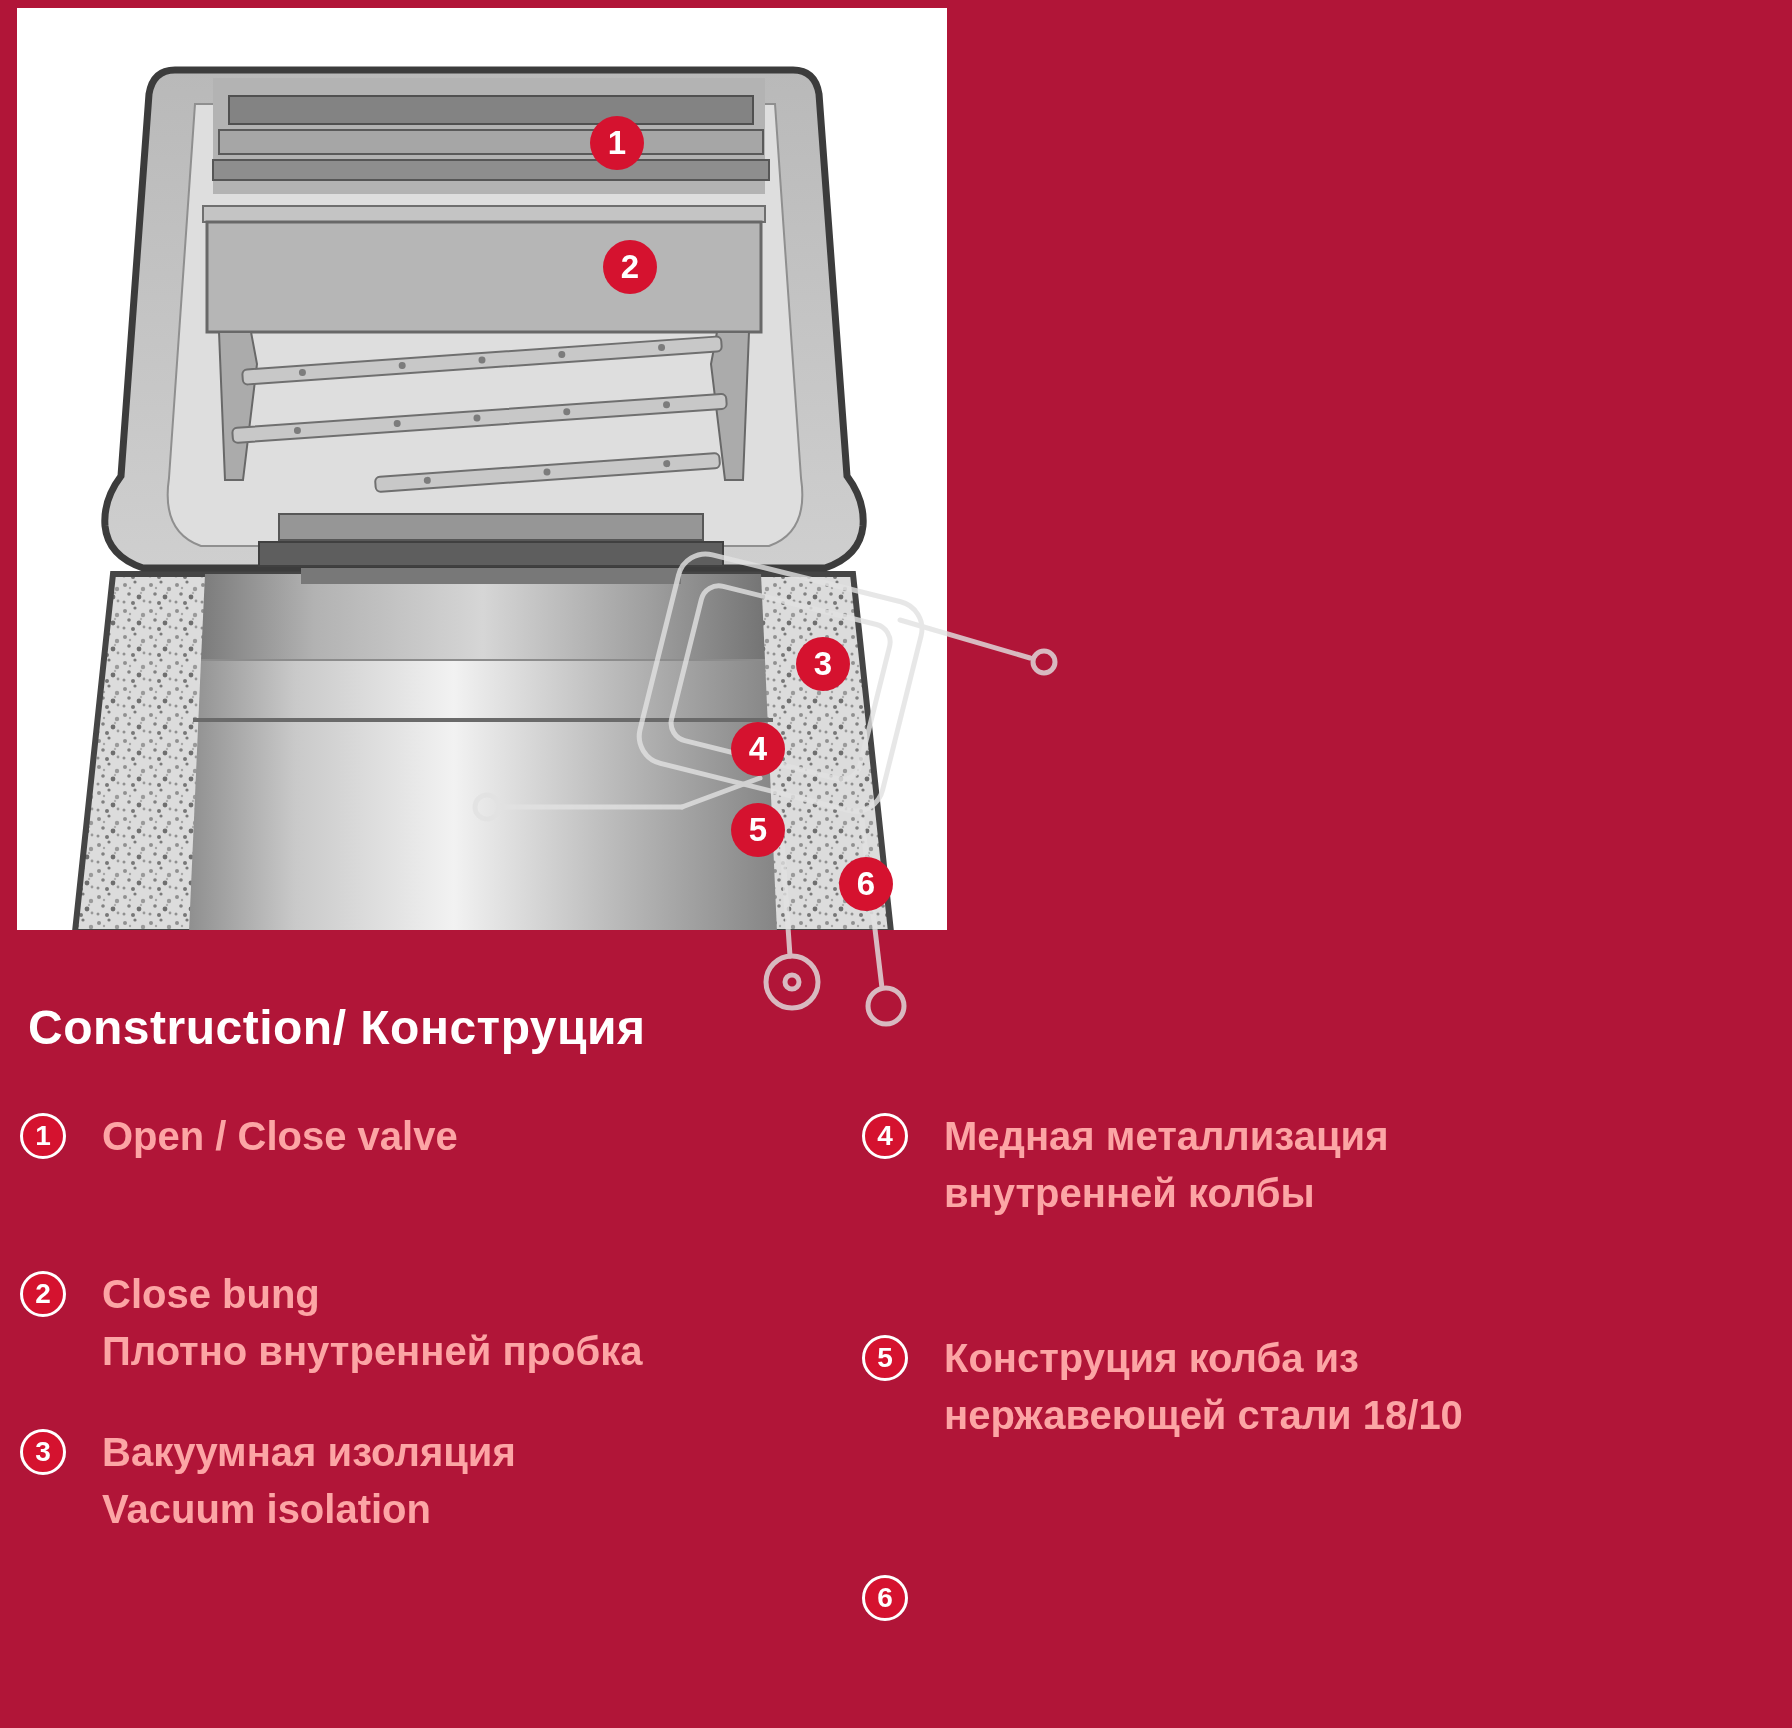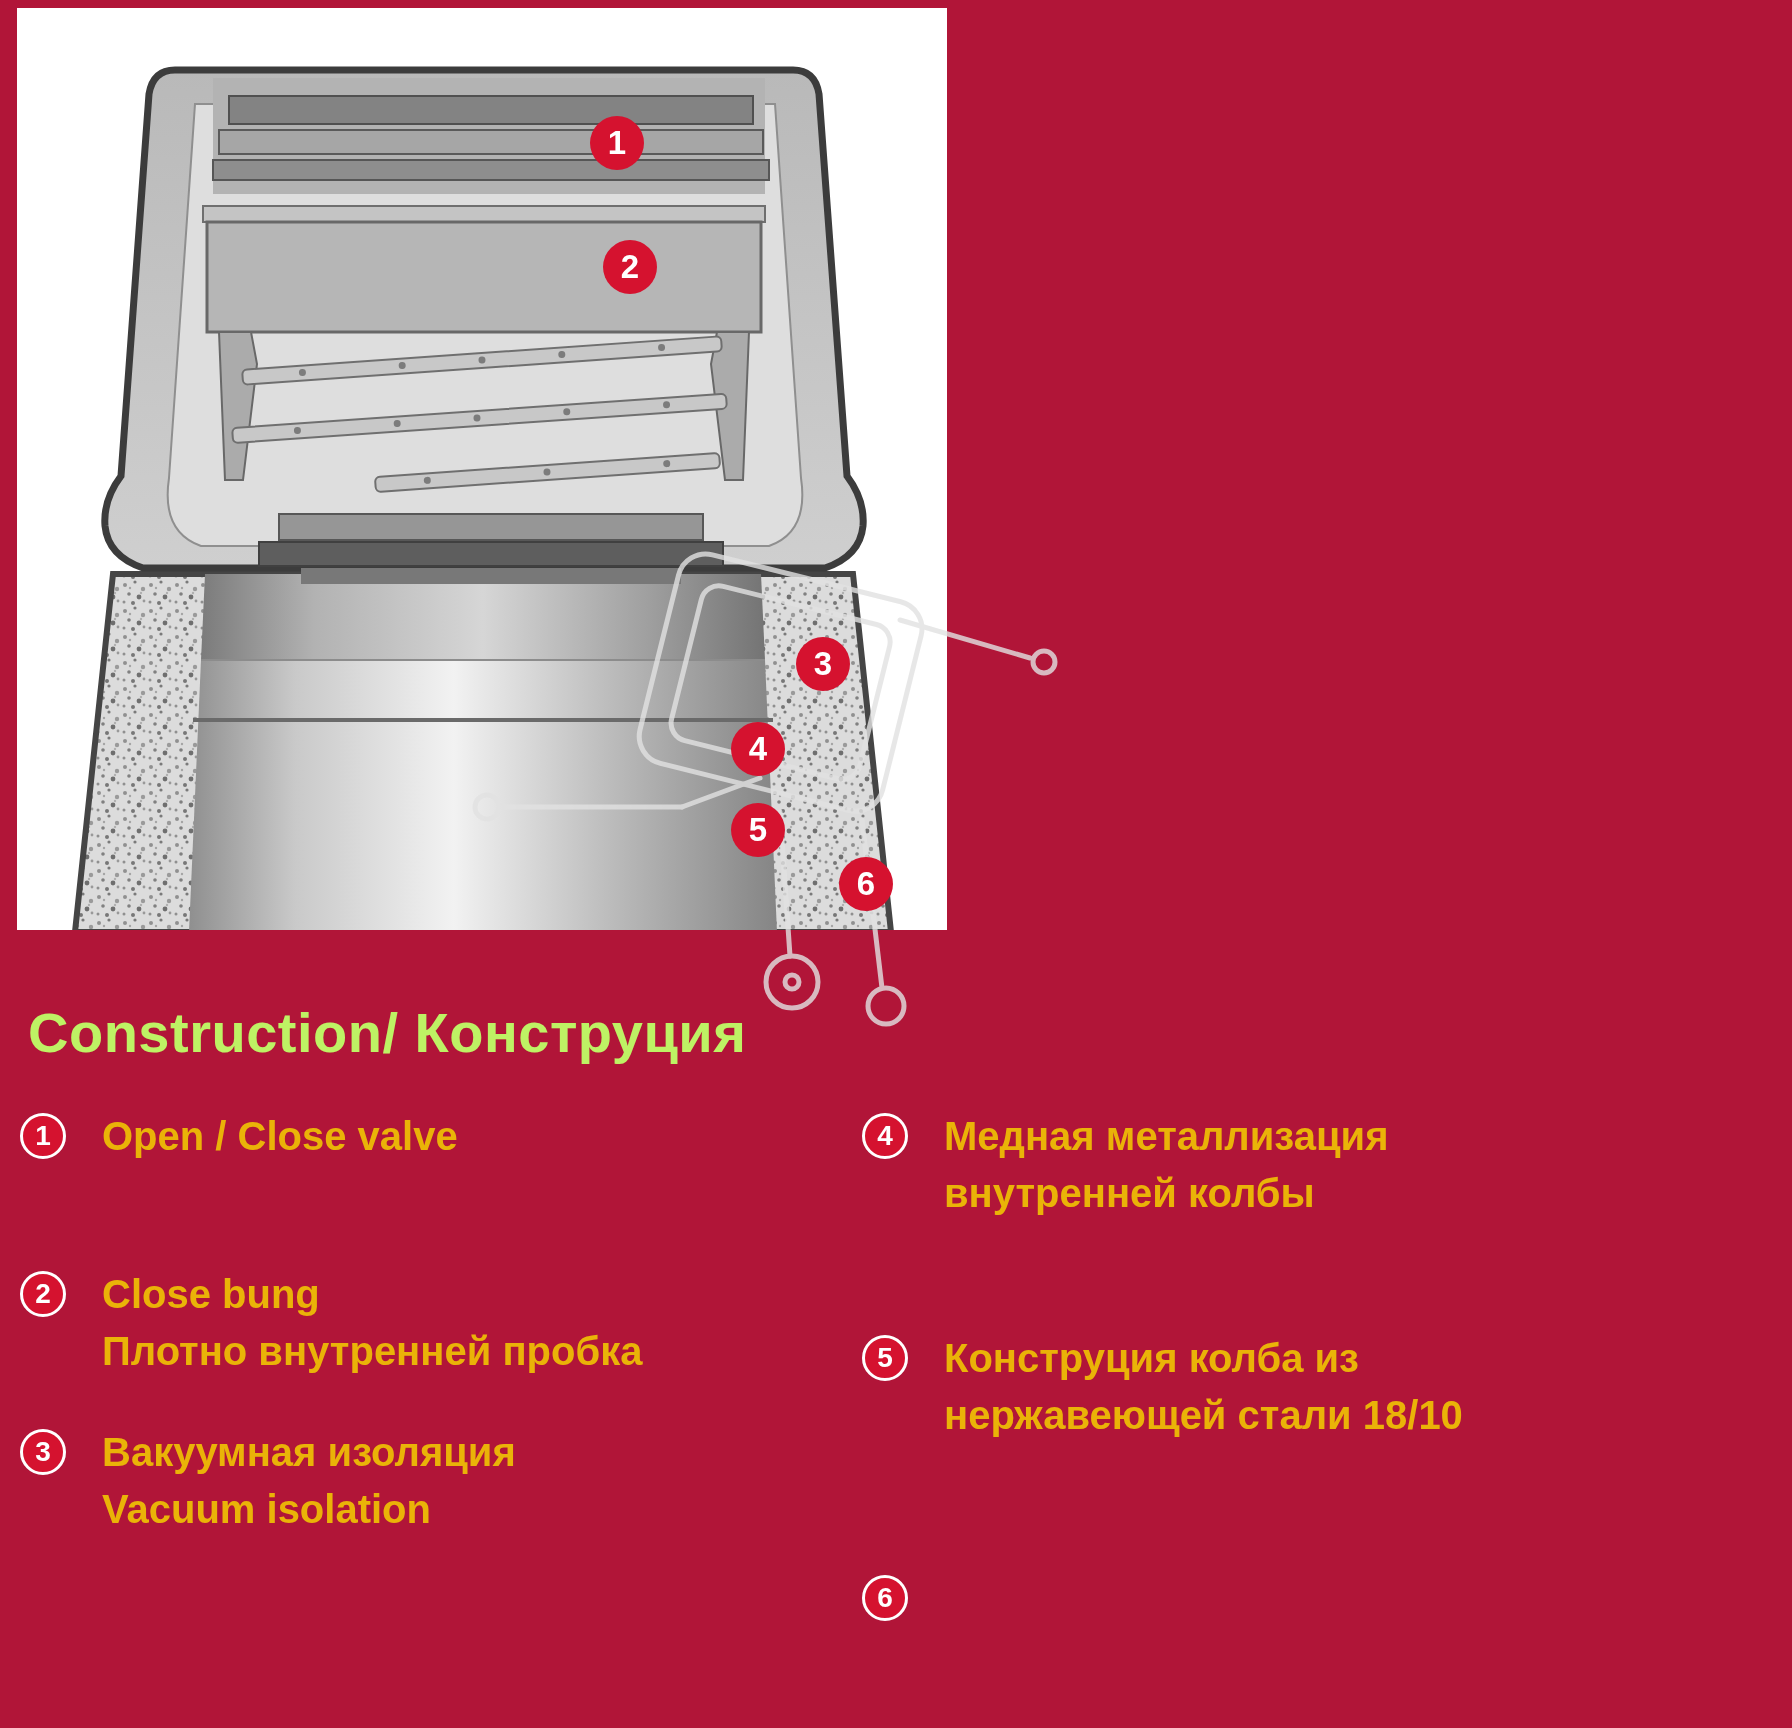--- a/index.html
+++ b/index.html
@@ -24,37 +24,37 @@
     display:flex; align-items:center; justify-content:center;
     z-index:6;
   }
   .watermark {
     position:absolute; left:430px; top:520px;
     width:700px; height:520px;
     z-index:5; pointer-events:none;
   }
   .page-title {
     position:absolute; left:28px; top:1000px;
-    font-size:56px; font-weight:800; color:#bef264;
+    font-size:48px; font-weight:800; color:#ffffff;
     letter-spacing:.5px;
   }
   .legend-item {
     position:absolute;
     display:flex; align-items:flex-start; gap:36px;
   }
   .legend-badge {
     flex:0 0 auto;
     width:46px; height:46px; border-radius:50%;
     background:#D5122F; border:3px solid #ffffff;
     color:#fff; font-weight:bold; font-size:28px;
     display:flex; align-items:center; justify-content:center;
     margin-top:5px;
   }
   .legend-text div {
-    font-size:40px; font-weight:bold; color:#eab308;
+    font-size:40px; font-weight:bold; color:#fca5a5;
     line-height:57px; white-space:nowrap;
   }
 </style>
 </head>
 <body>
 
 <div class="panel">
 
   <svg viewBox="0 0 930 922" width="930" height="922" xmlns="http://www.w3.org/2000/svg">
     <defs>

